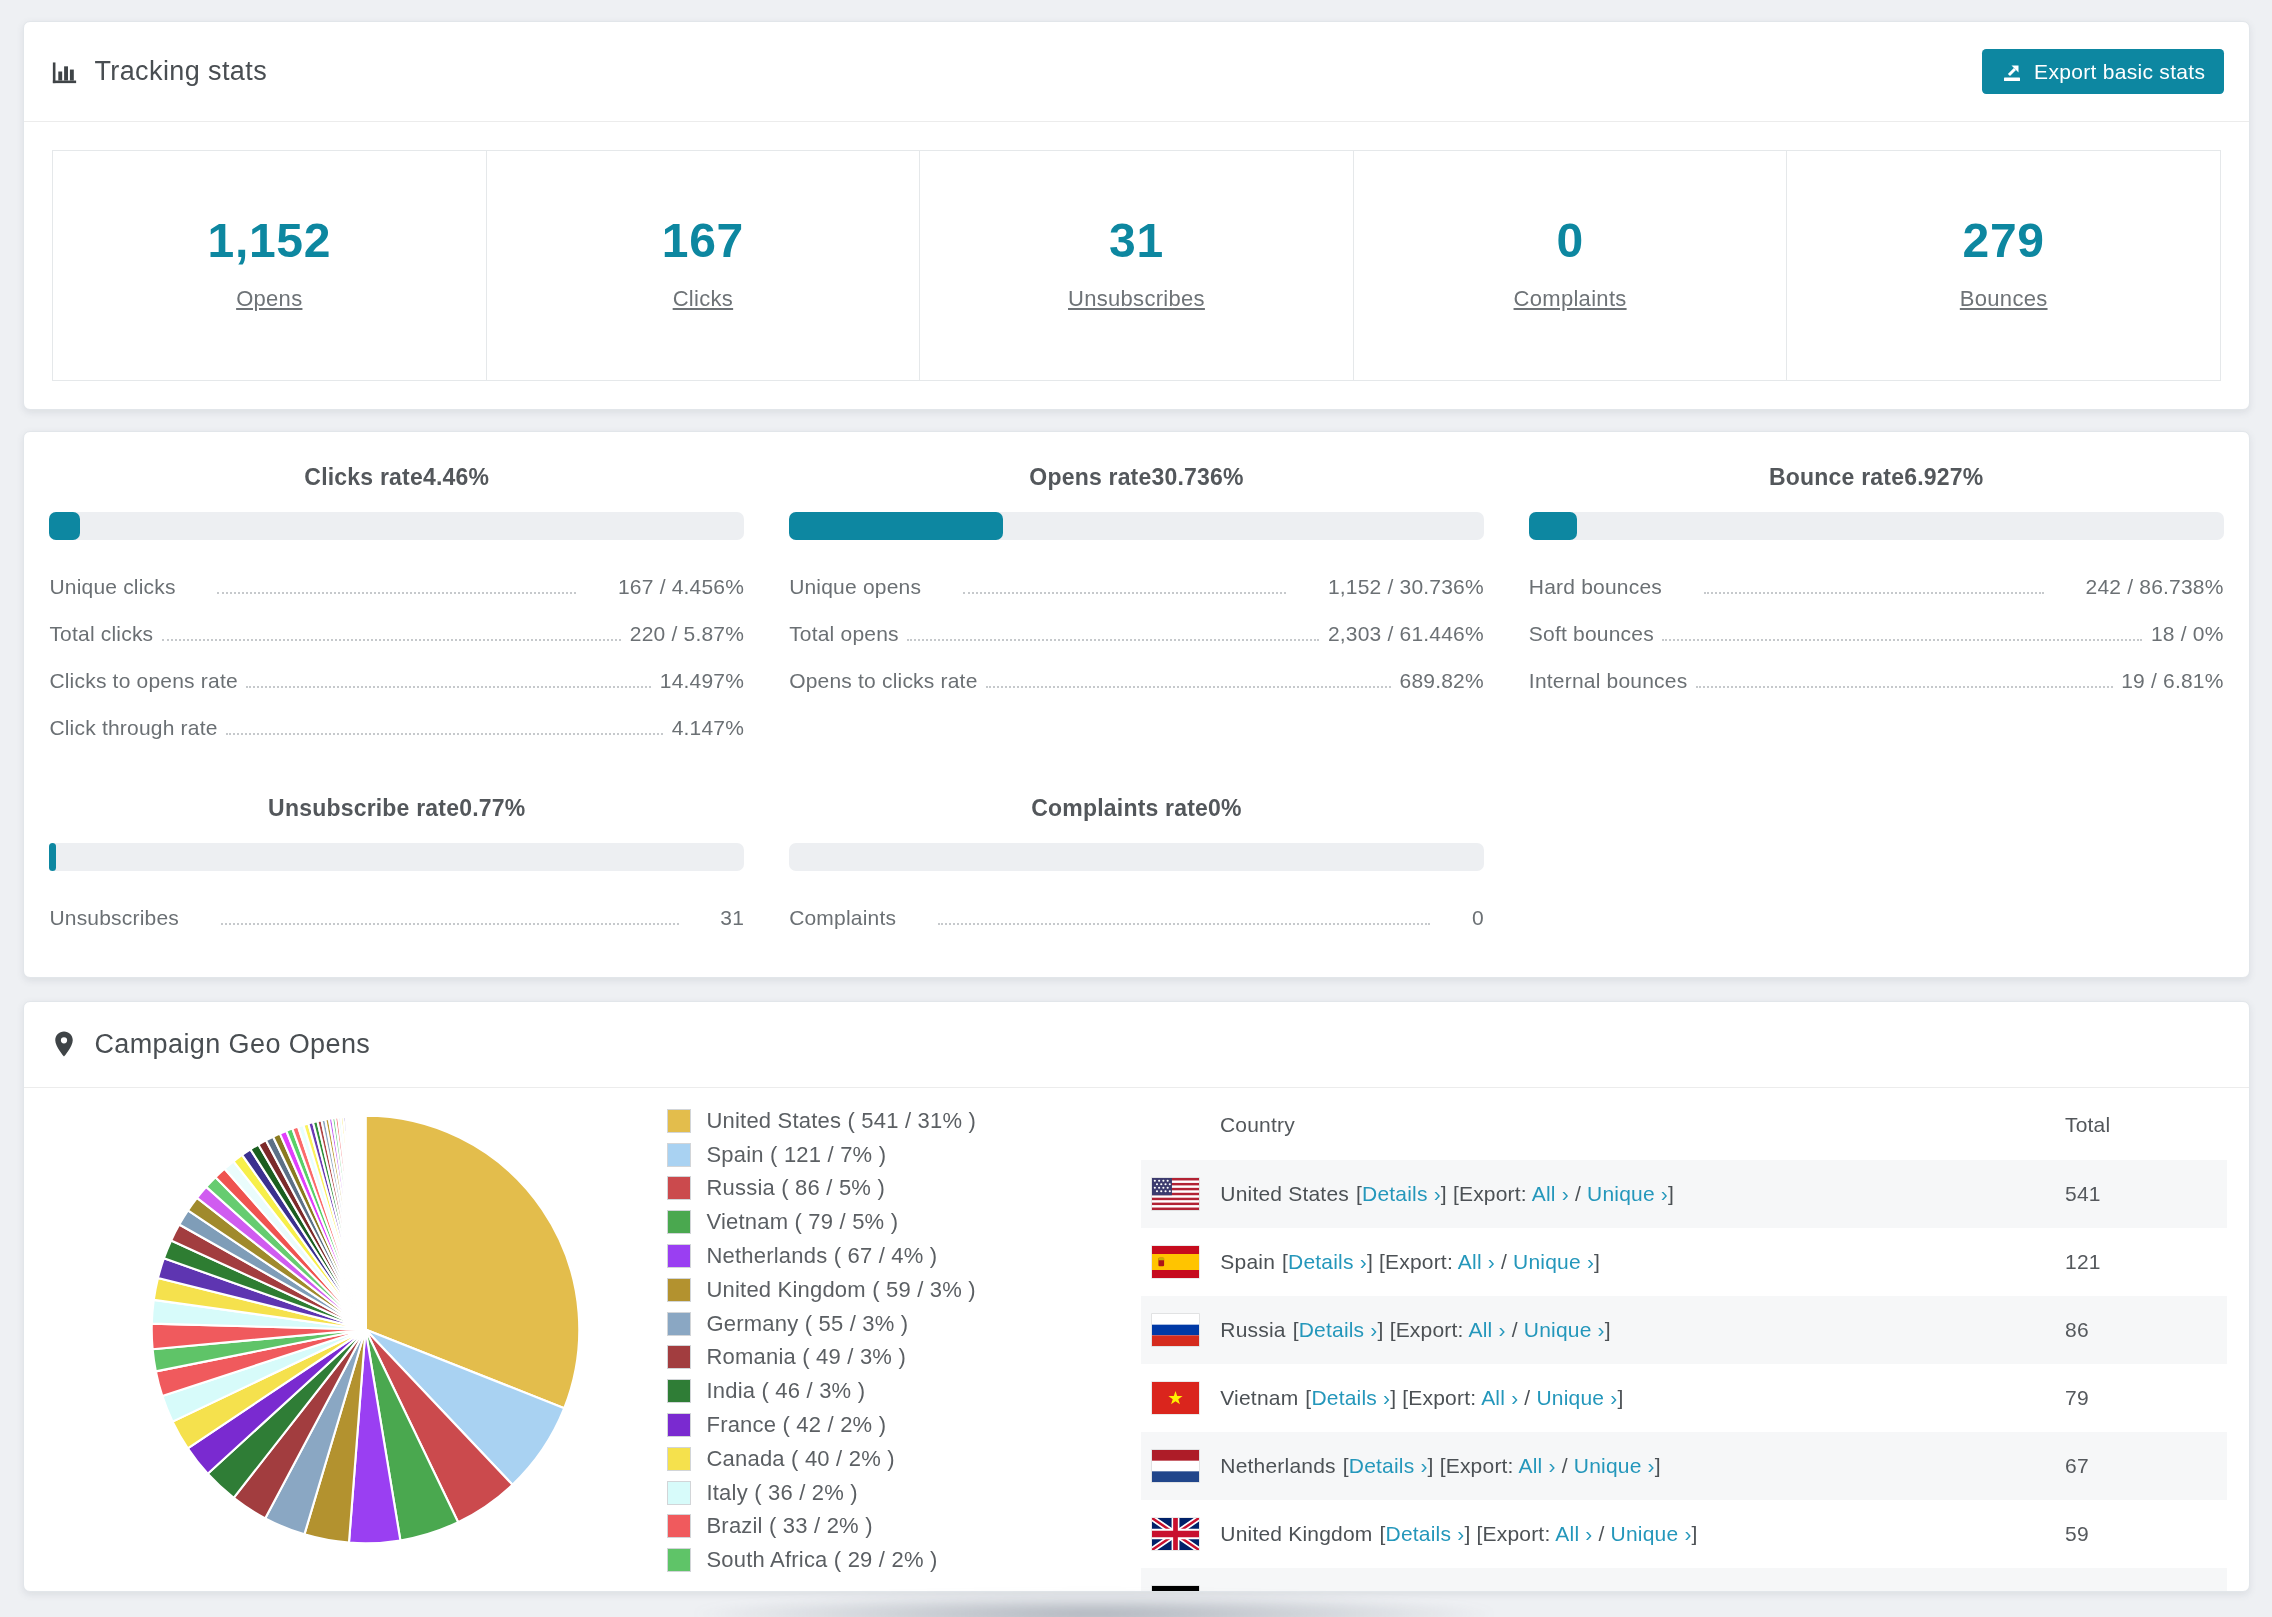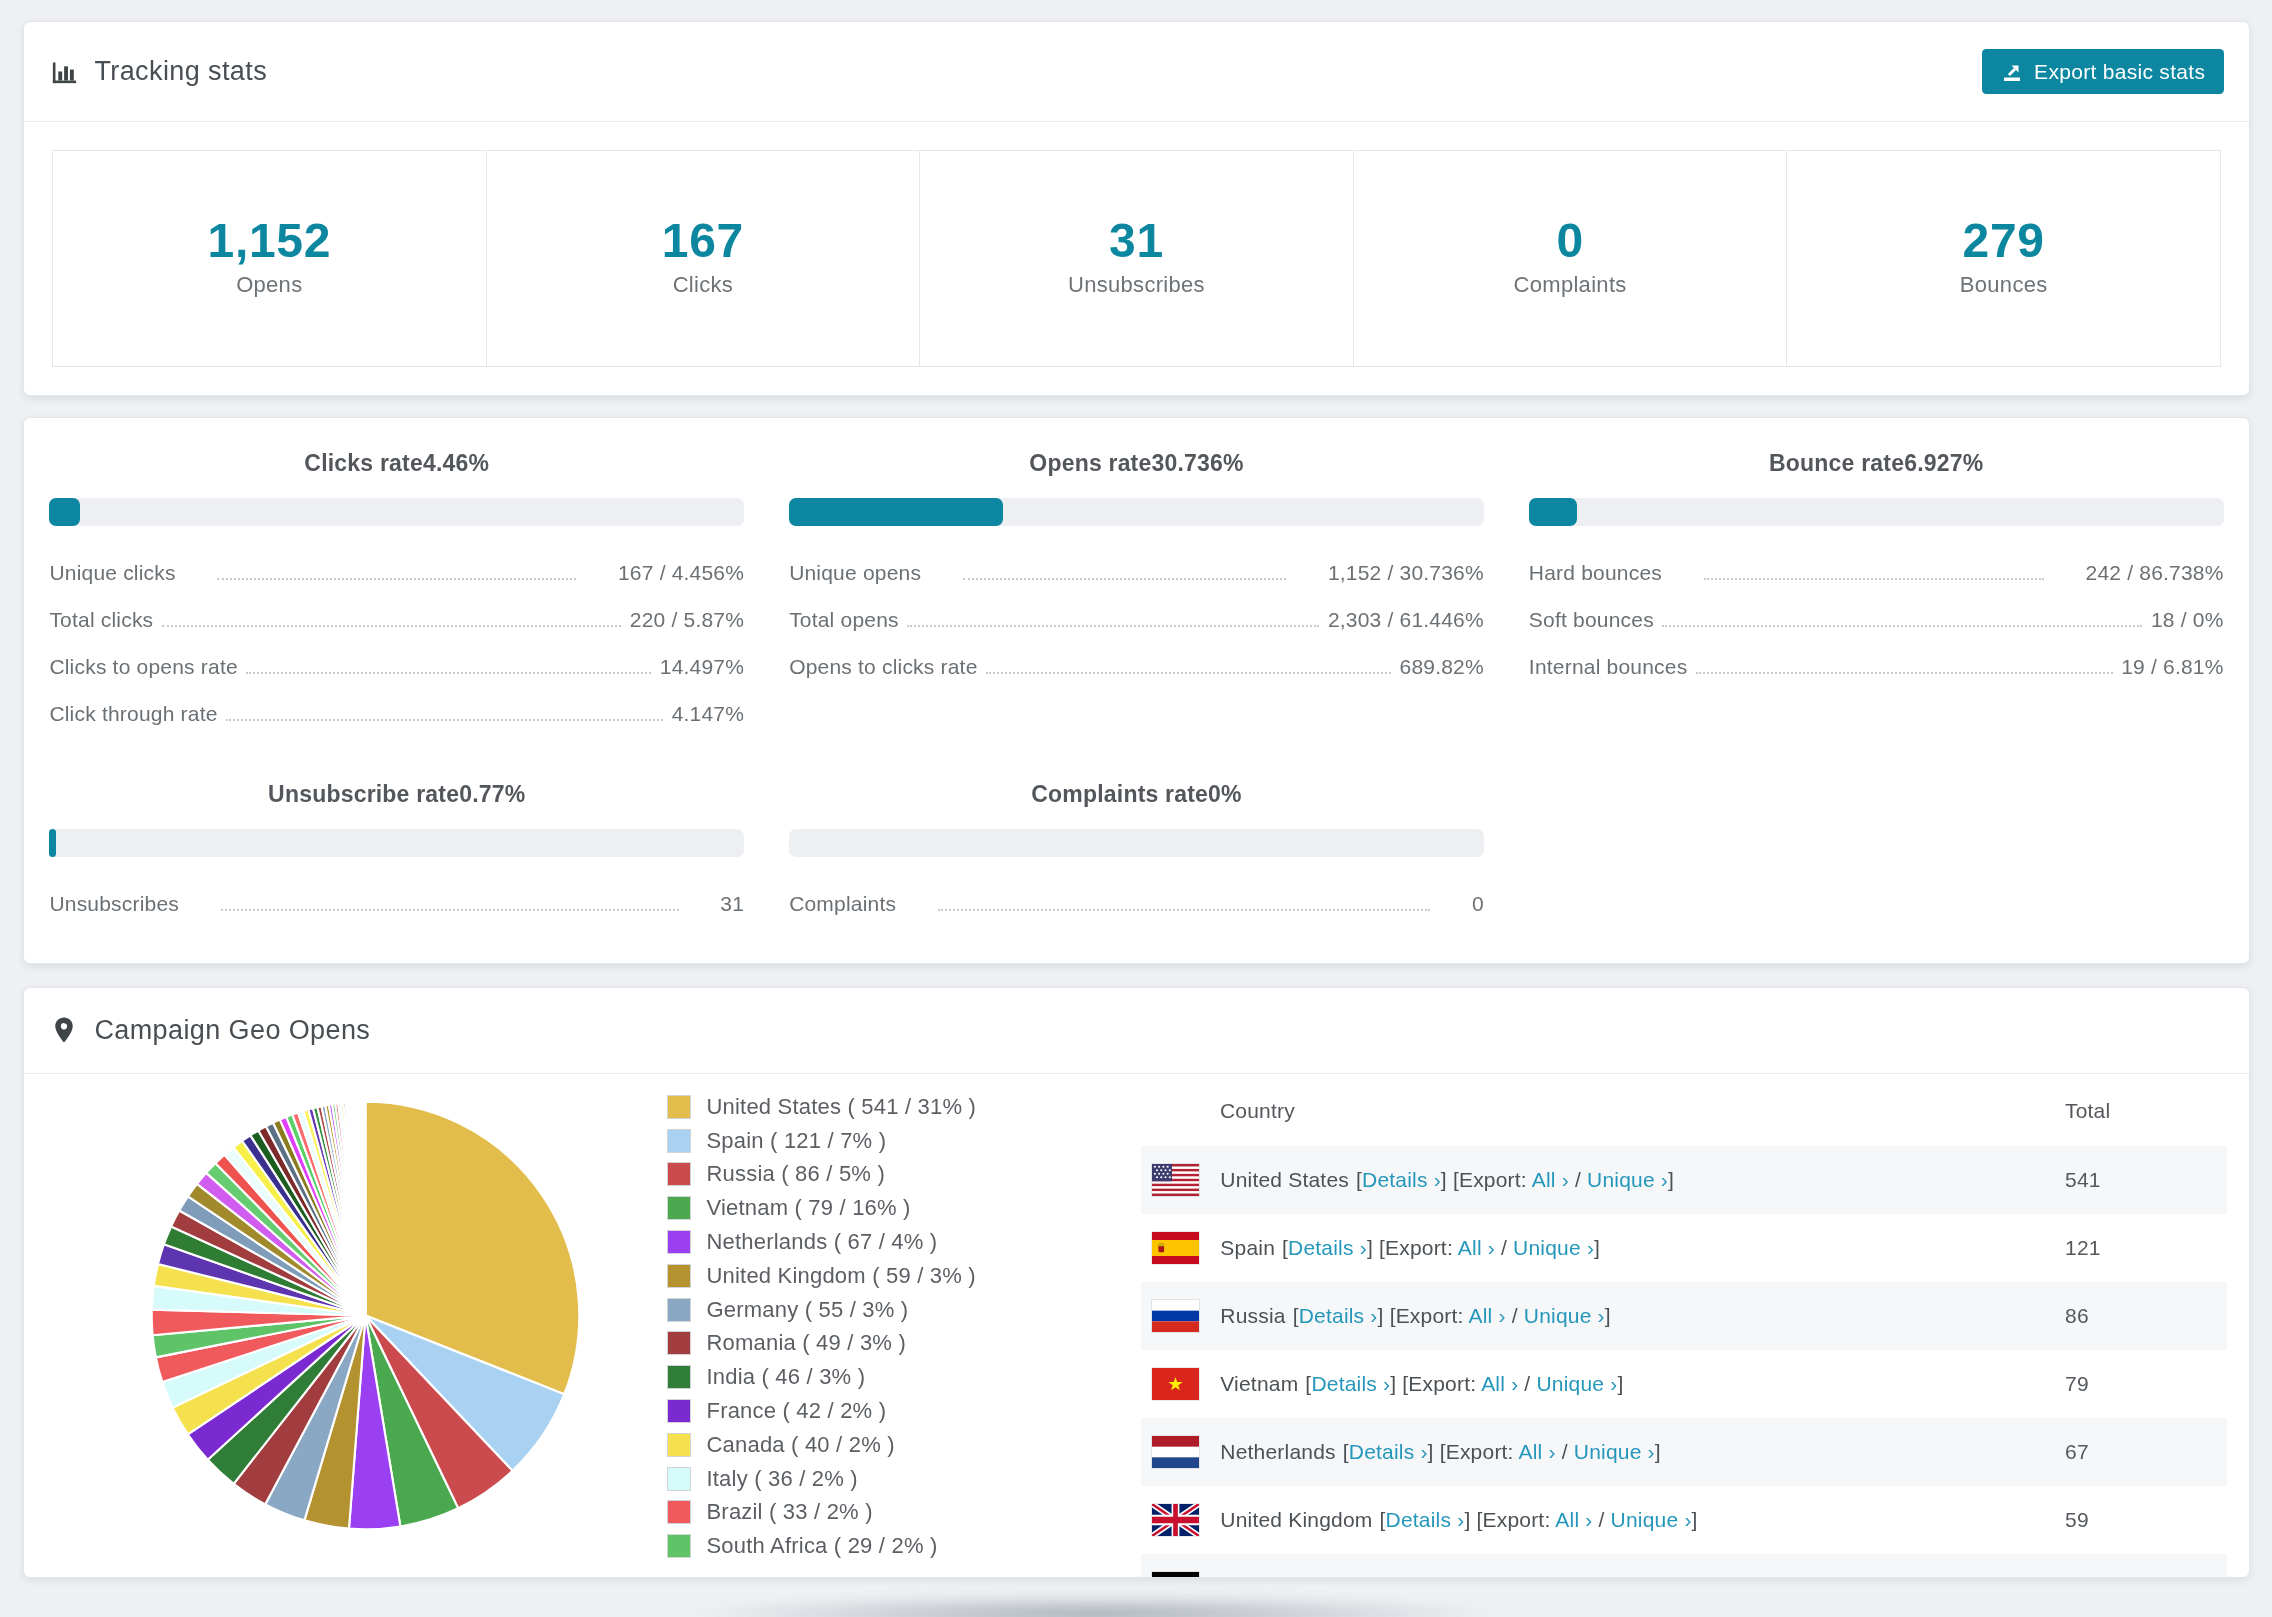--- a/index.html
+++ b/index.html
@@ -13,21 +13,21 @@
   .card-title{display:flex;align-items:center;gap:14px;font-size:27px;font-weight:500;color:#494e52;margin:0;letter-spacing:0.4px;}
   .head-icon{width:31px;height:31px;flex:none;}
   
   .export-btn{margin-left:auto;display:flex;align-items:center;gap:10px;background:#0d87a1;color:#fff;
     border:none;border-radius:4.2px;padding:10.6px 18.4px;font-size:21px;font-family:inherit;cursor:pointer;letter-spacing:0.3px;}
   .export-btn svg{width:24px;height:24px;}
   .stats-strip{margin:28px;border:0.7px solid #e5e8ea;display:flex;}
   .stat-cell{flex:1;text-align:center;padding:62px 0 68px;border-left:0.7px solid #e5e8ea;}
   .stat-cell:first-child{border-left:none;}
   .stat-value{font-size:48px;font-weight:700;color:#0d87a0;letter-spacing:0.7px;}
-  .stat-label{font-size:22px;color:#6e7377;margin-top:4px;letter-spacing:0.3px;}
+  .stat-label{font-size:22px;color:#6e7377;margin-top:18px;letter-spacing:0.3px;text-decoration:underline;}
   
   .rates-card{margin-top:21px;padding:32px 25.4px 47px;display:grid;grid-template-columns:1fr 1fr 1fr;column-gap:45px;row-gap:55px;}
   .rate-head{display:flex;justify-content:center;align-items:baseline;margin-bottom:21px;}
   .rate-title,.rate-value{font-size:23px;font-weight:700;color:#53575b;margin:0;letter-spacing:0.2px;}
   .progress{height:28px;border-radius:7px;background:#edeff2;}
   .progress-fill{height:28px;border-radius:7px;background:#0d87a1;}
   .rate-rows{margin-top:35px;}
   .stat-row{display:flex;align-items:flex-end;font-size:21px;color:#6b7074;margin-top:23px;letter-spacing:0.2px;}
   .stat-row:first-child{margin-top:0;gap:33px;}
   .row-label,.row-value{white-space:nowrap;}
@@ -315,21 +315,21 @@
         <li class="legend-item">
     <span class="swatch" style="background: rgb(169, 210, 242);"></span>
     <span class="legend-label">Spain ( 121 / 7% )</span>
   </li>
         <li class="legend-item">
     <span class="swatch" style="background: rgb(203, 74, 77);"></span>
     <span class="legend-label">Russia ( 86 / 5% )</span>
   </li>
         <li class="legend-item">
     <span class="swatch" style="background: rgb(74, 168, 79);"></span>
-    <span class="legend-label">Vietnam ( 79 / 16% )</span>
+    <span class="legend-label">Vietnam ( 79 / 5% )</span>
   </li>
         <li class="legend-item">
     <span class="swatch" style="background: rgb(154, 63, 242);"></span>
     <span class="legend-label">Netherlands ( 67 / 4% )</span>
   </li>
         <li class="legend-item">
     <span class="swatch" style="background: rgb(179, 146, 47);"></span>
     <span class="legend-label">United Kingdom ( 59 / 3% )</span>
   </li>
         <li class="legend-item">

